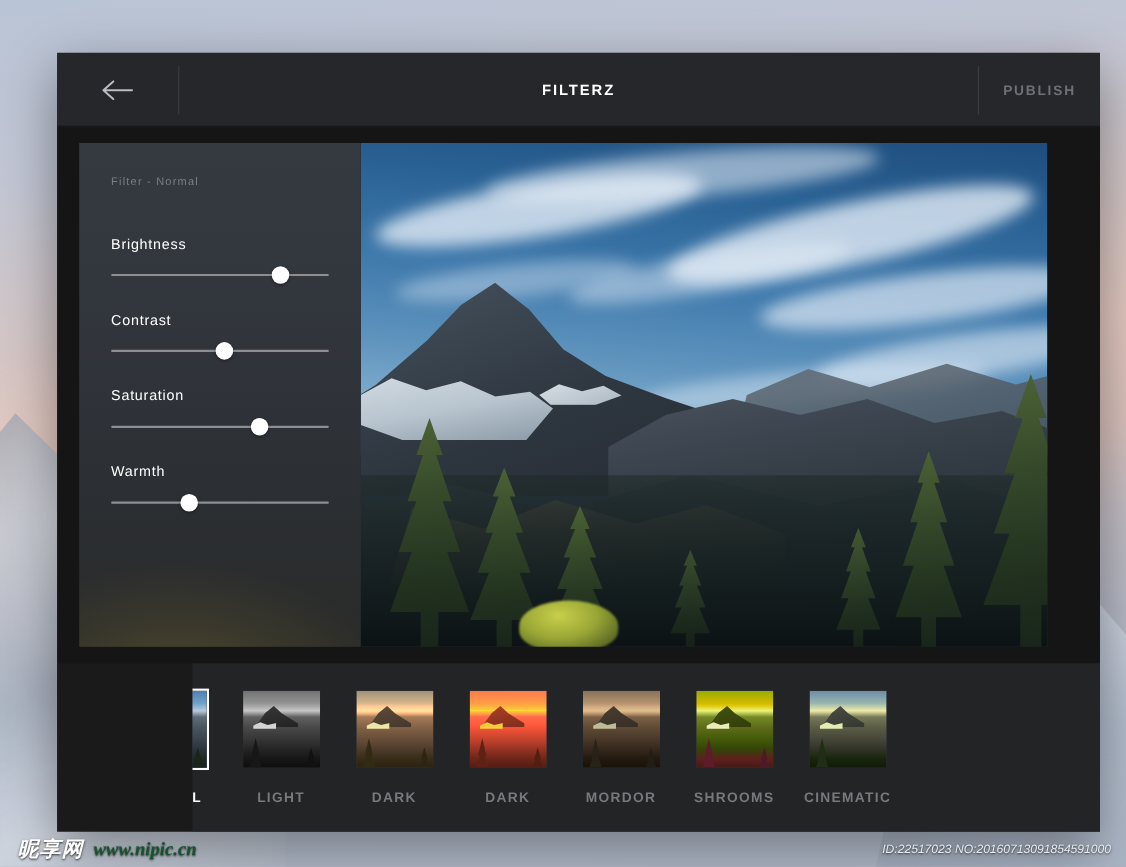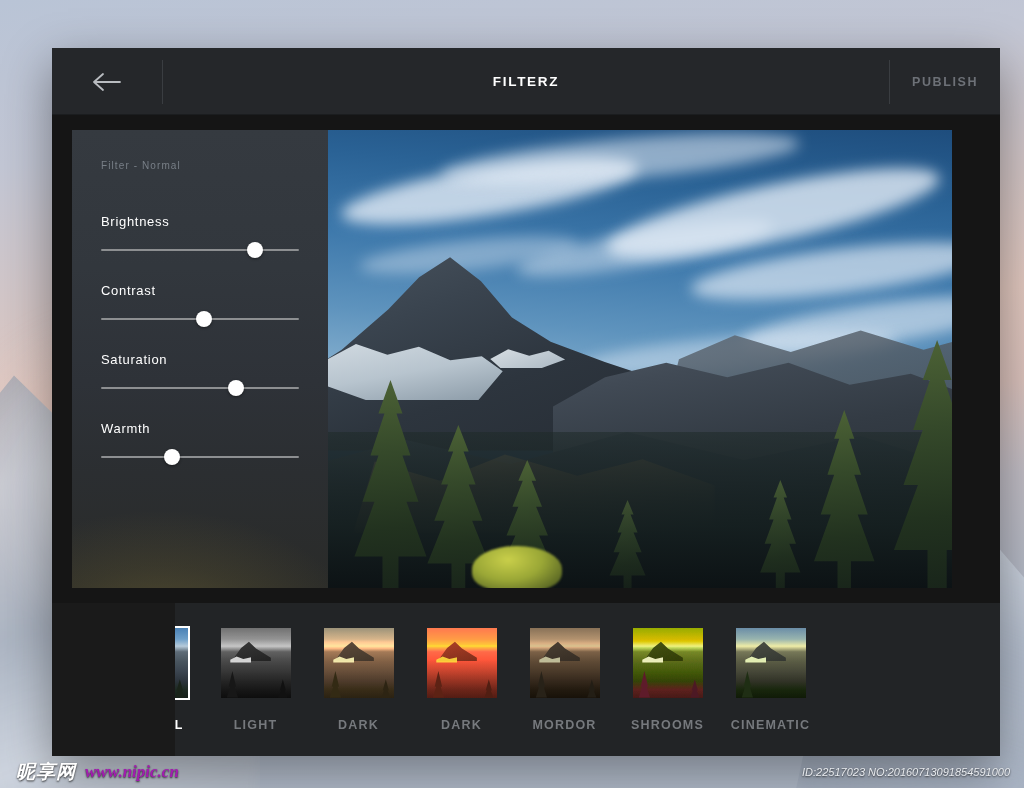--- a/index.html
+++ b/index.html
@@ -250,21 +250,21 @@
   #watermark{
     position:absolute;left:0;right:0;bottom:0;height:33px;
     display:flex;align-items:center;
   }
   .wm-logo{
     margin-left:16px;color:#ffffff;font-size:19px;font-weight:bold;font-style:italic;
     font-family:"DejaVu Sans", sans-serif;letter-spacing:1px;
     text-shadow:0 1px 2px rgba(0,0,0,.8);
   }
   .wm-url{
-    margin-left:9px;color:#a21caf;font-size:17px;font-style:italic;font-weight:bold;
+    margin-left:9px;color:#14532d;font-size:17px;font-style:italic;font-weight:bold;
     font-family:"Liberation Serif", serif;text-shadow:0 1px 2px rgba(0,0,0,.8);
   }
   .wm-id{
     margin-left:auto;margin-right:14px;color:#e8ebef;font-size:11px;
     text-shadow:0 1px 2px rgba(0,0,0,.7);
     font-style:italic;
   }
 </style>
 </head>
 <body>

